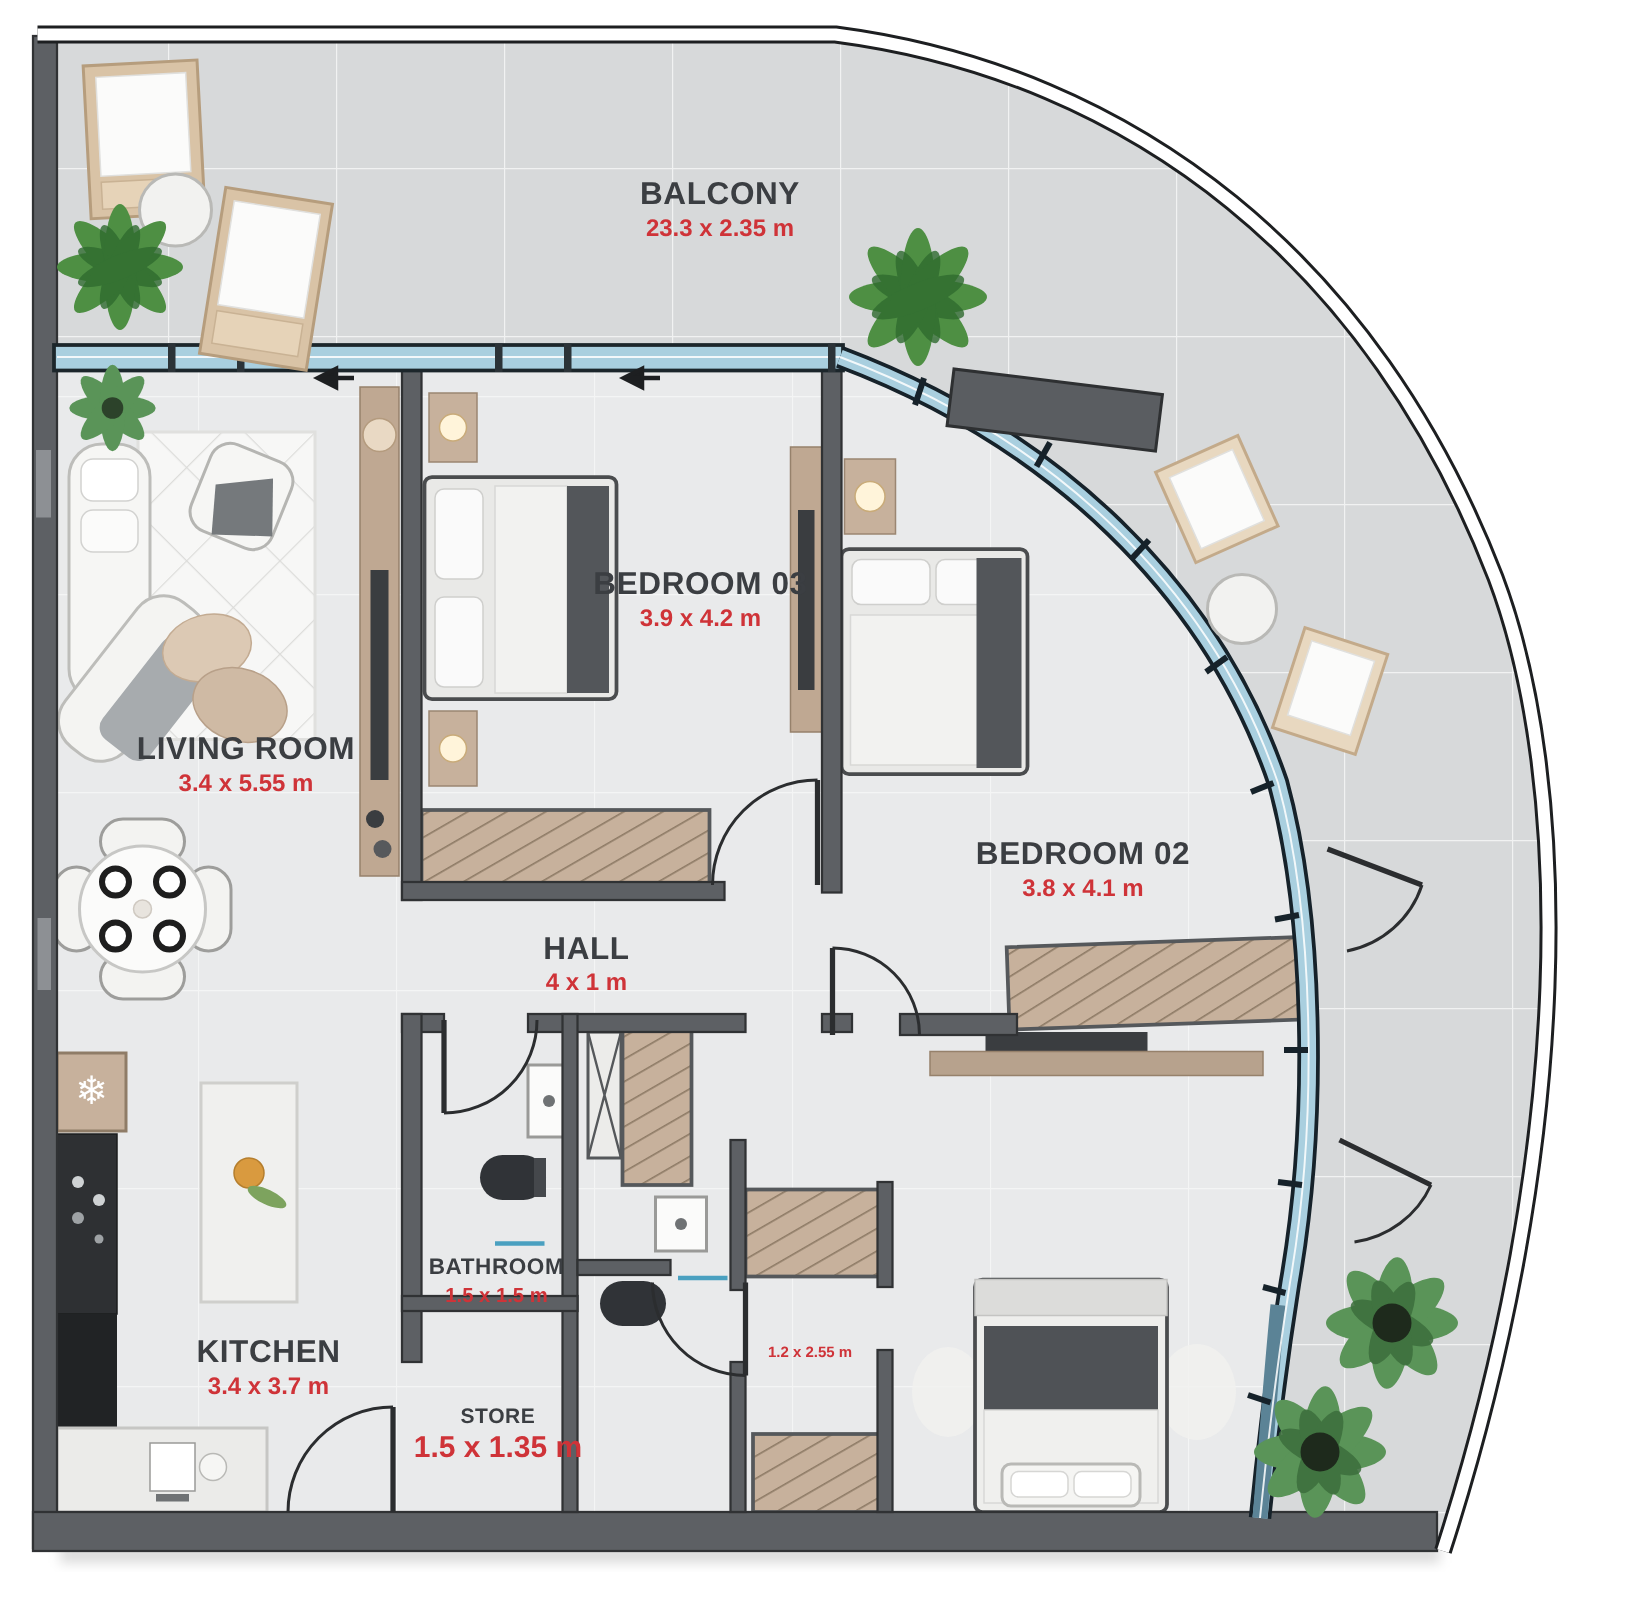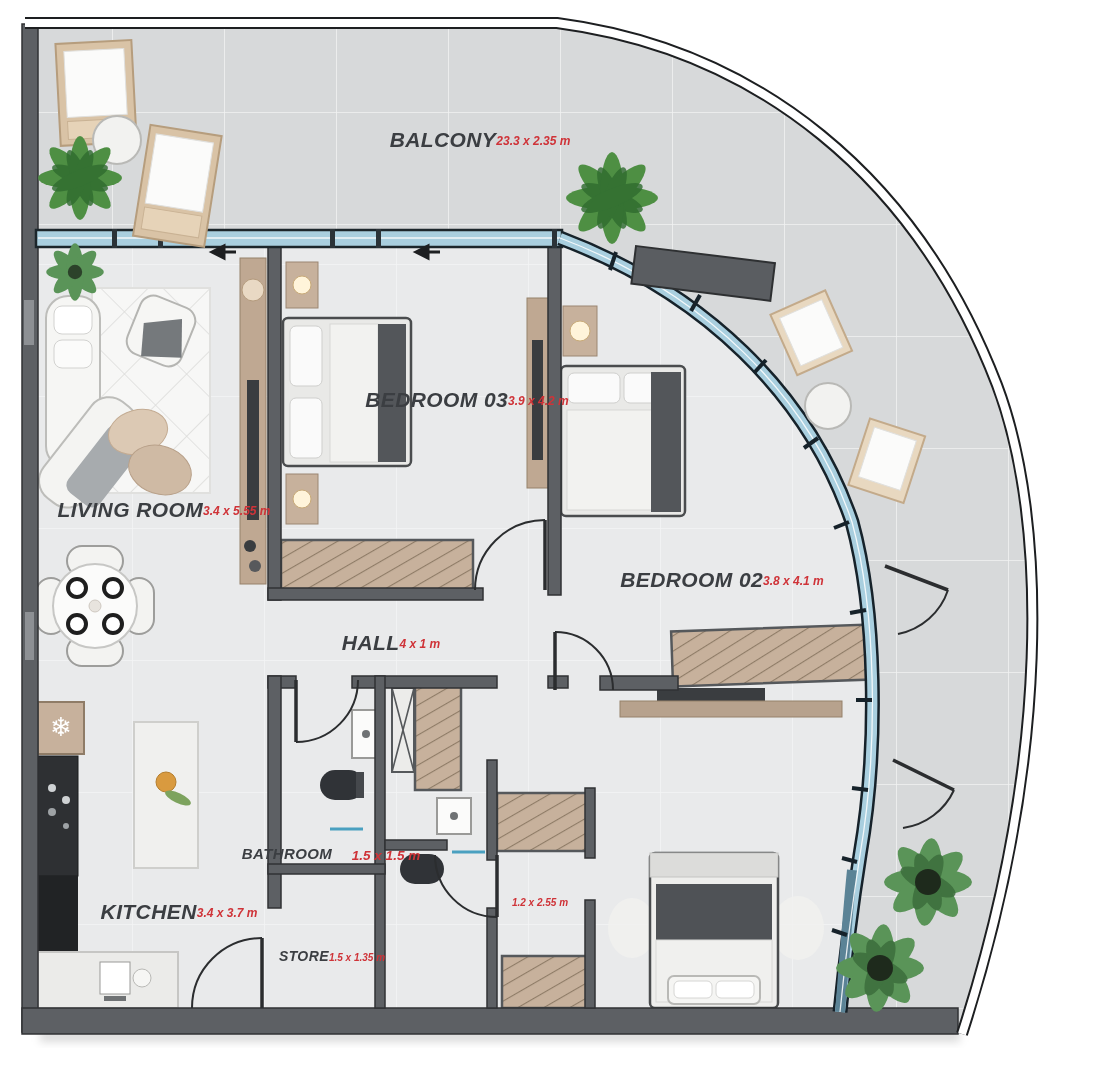--- a/index.html
+++ b/index.html
@@ -1,22 +1,22 @@
 <!DOCTYPE html>
 <html><head>
 <meta charset="utf-8">
 <style>
   html,body{margin:0;padding:0;background:#ffffff;}
   #canvas{position:relative;width:1093px;height:1080px;background:#ffffff;overflow:hidden;
           font-family:"Liberation Sans", sans-serif;}
   #plan-svg{position:absolute;left:0;top:0;}
-  .lbl{position:absolute;transform:translate(-50%,-50%);display:flex;flex-direction:row;
-       align-items:center;text-align:left;pointer-events:none;font-style:italic;}
+  .lbl{position:absolute;transform:translate(-50%,-50%);display:flex;flex-direction:column;
+       align-items:center;text-align:center;pointer-events:none;}
   .room-name{color:#3b3e42;font-weight:600;font-size:21px;letter-spacing:.4px;white-space:nowrap;line-height:1.12;}
-  .room-dims{color:#cf3338;font-weight:700;font-size:12px;margin-top:2px;white-space:nowrap;}
+  .room-dims{color:#cf3338;font-weight:700;font-size:16px;margin-top:2px;white-space:nowrap;}
   .lbl.small .room-name{font-size:15px;white-space:normal;width:110px;}
   .lbl.small .room-dims{font-size:13.5px;}
   .lbl.tiny .room-dims{font-size:10px;}
 </style>
 </head>
 <body>
 
 <div id="canvas">
 
 <svg id="plan-svg" width="1093" height="1080" viewBox="0 0 1093 1080">
@@ -397,19 +397,19 @@
 <div class="lbl" style="left:179px;top:912px">
   <span class="room-name">KITCHEN</span>
   <span class="room-dims">3.4 x 3.7 m</span>
 </div>
 <div class="lbl small" style="left:331px;top:854px">
   <span class="room-name">BATHROOM</span>
   <span class="room-dims">1.5 x 1.5 m</span>
 </div>
 <div class="lbl" style="left:332px;top:957px">
   <span class="room-name" style="font-size:14px">STORE</span>
-  <span class="room-dims" style="font-size:10px">1.5 x 1.35 m</span>
+  <span class="room-dims" style="font-size:20px">1.5 x 1.35 m</span>
 </div>
 <div class="lbl tiny" style="left:540px;top:901px">
   <span class="room-dims">1.2 x 2.55 m</span>
 </div>
 
 </div>
 
 </body></html>

